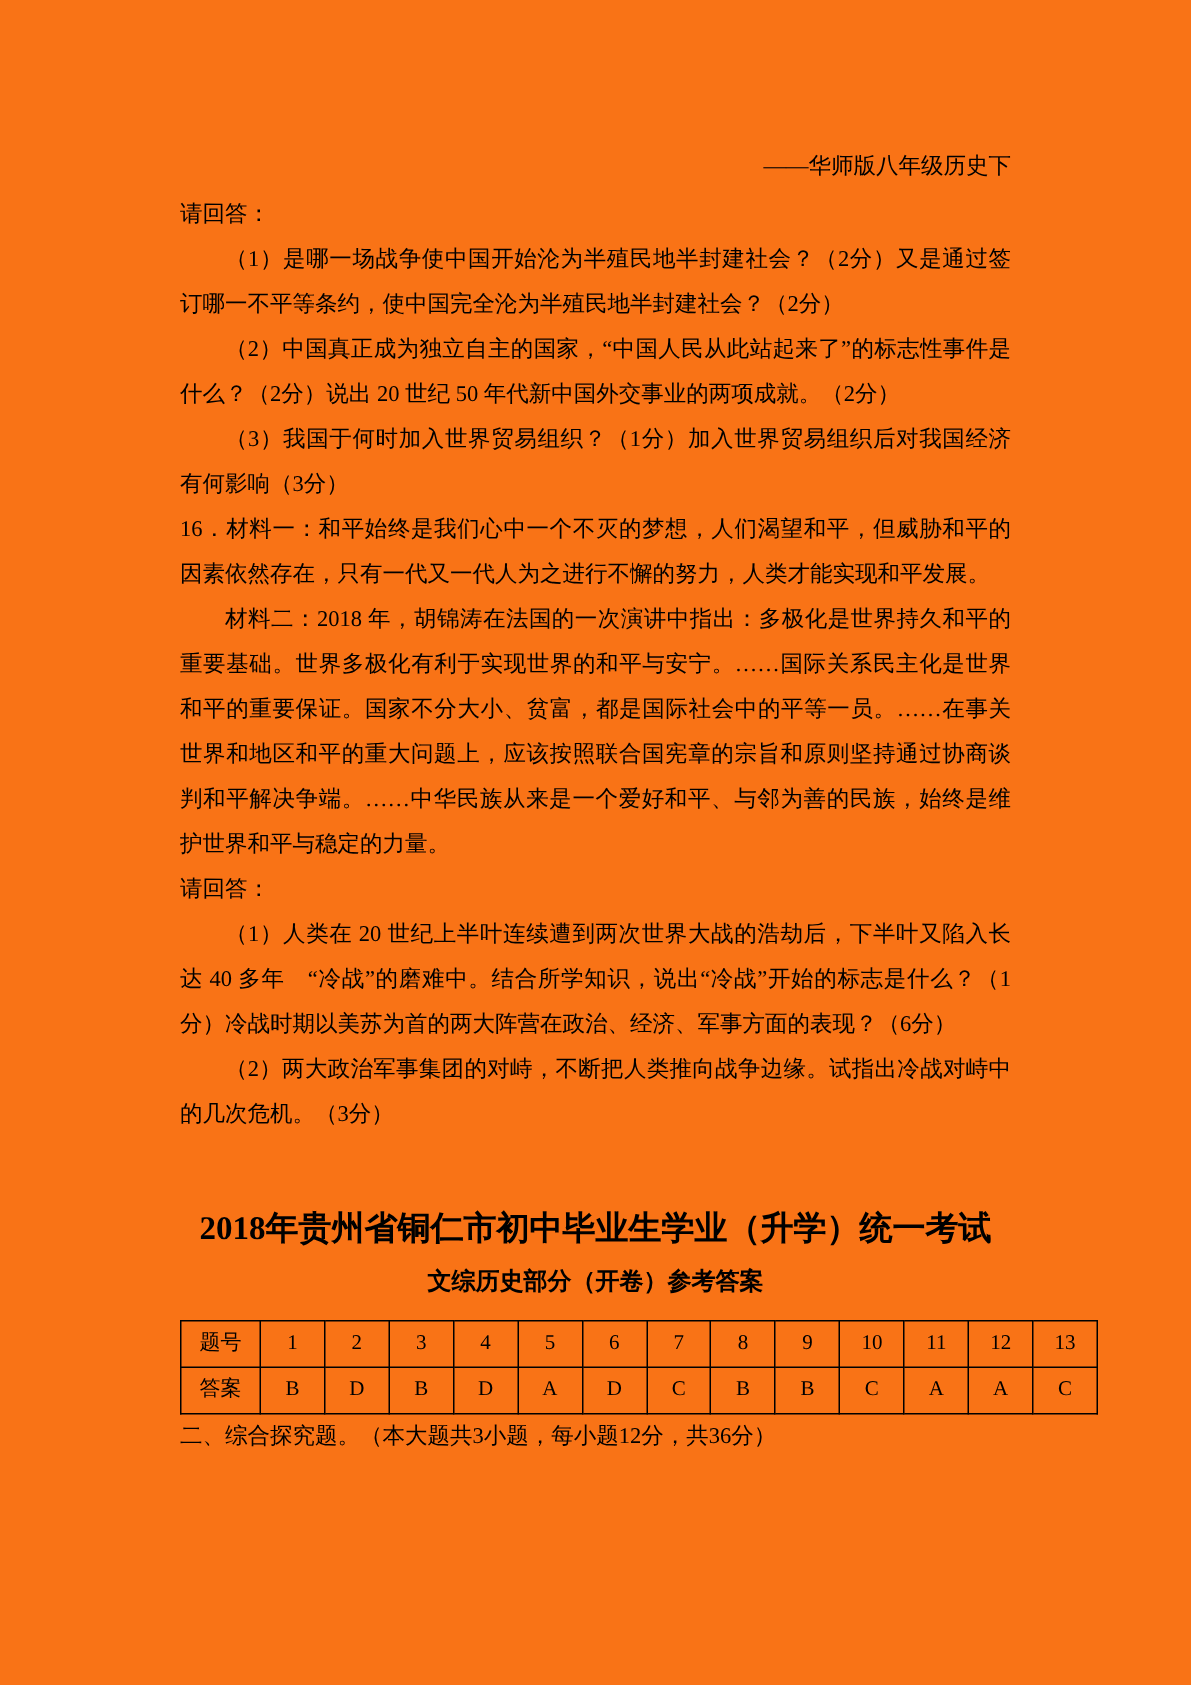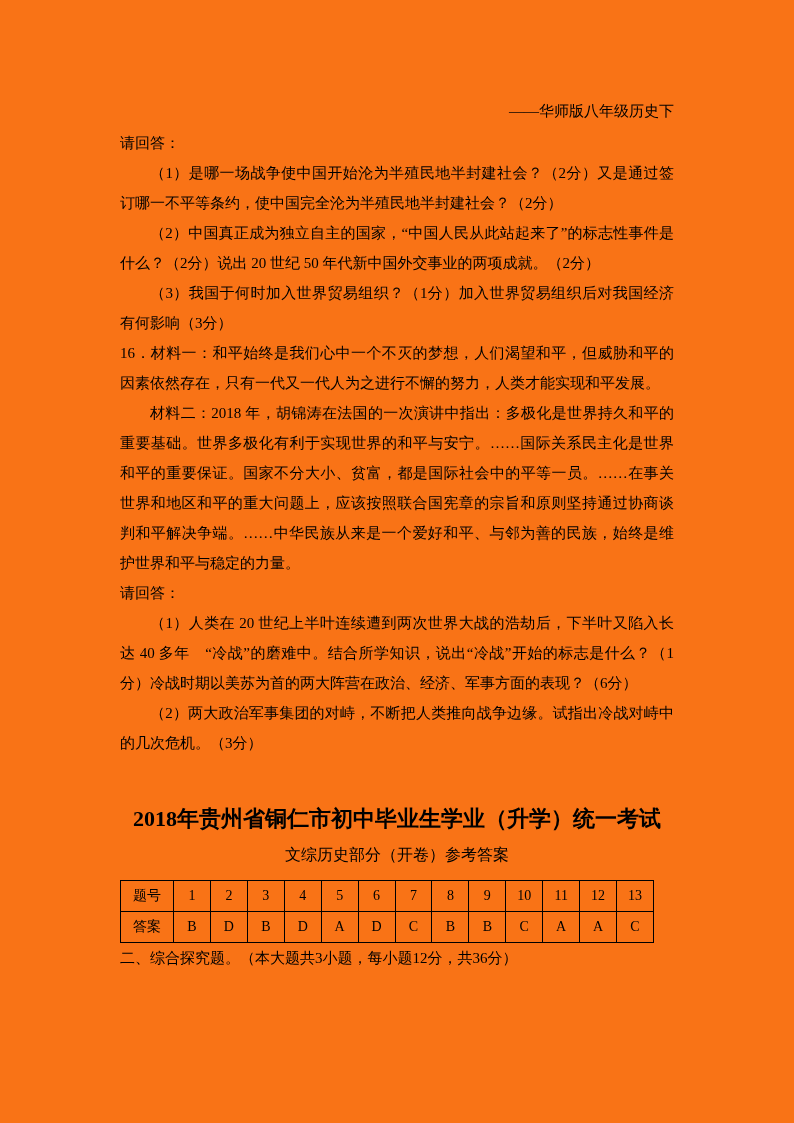--- a/index.html
+++ b/index.html
@@ -27,28 +27,28 @@
   p.indent { text-indent: 2em; }
   .title1 {
     margin: 46px 0 0 0;
     text-align: center;
     font-weight: bold;
     font-size: 22px;
   }
   .title2 {
     margin: 6px 0 0 0;
     text-align: center;
-    font-weight: normal;
+    font-weight: bold;
     font-size: 16px;
   }
   table.answer-table {
     margin-top: 10px;
     border-collapse: collapse;
     table-layout: fixed;
-    width: 534px;
+    width: 612px;
   }
   table.answer-table td {
     border: 1px solid #000000;
     text-align: center;
     vertical-align: middle;
     font-size: 14px;
     line-height: 18px;
     padding: 6px 2px;
     overflow: hidden;
   }

